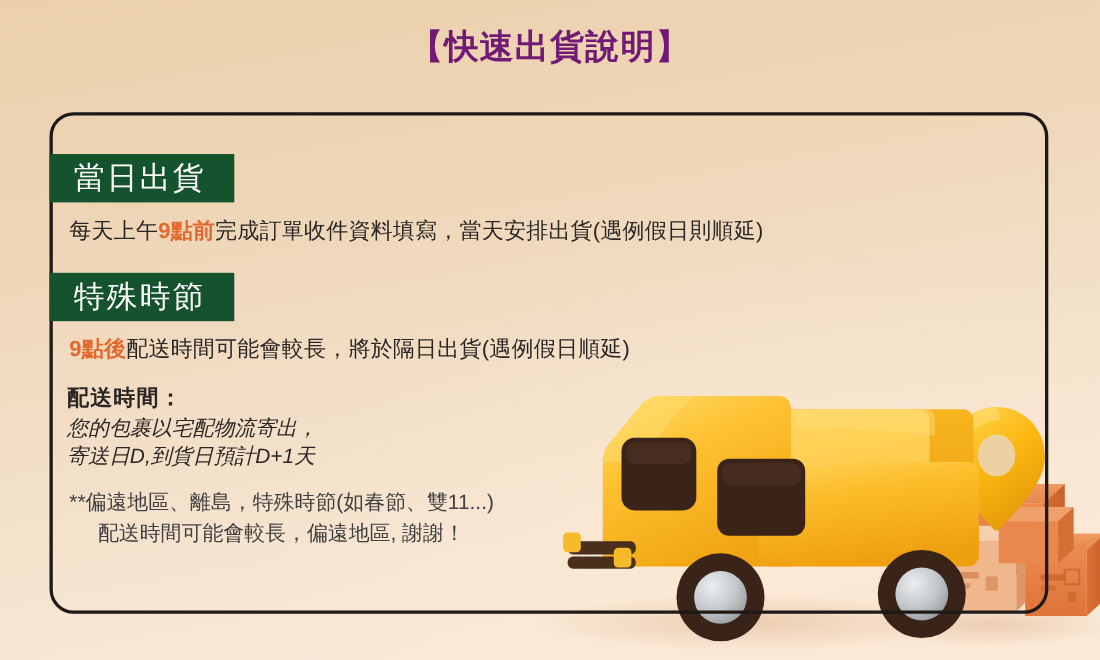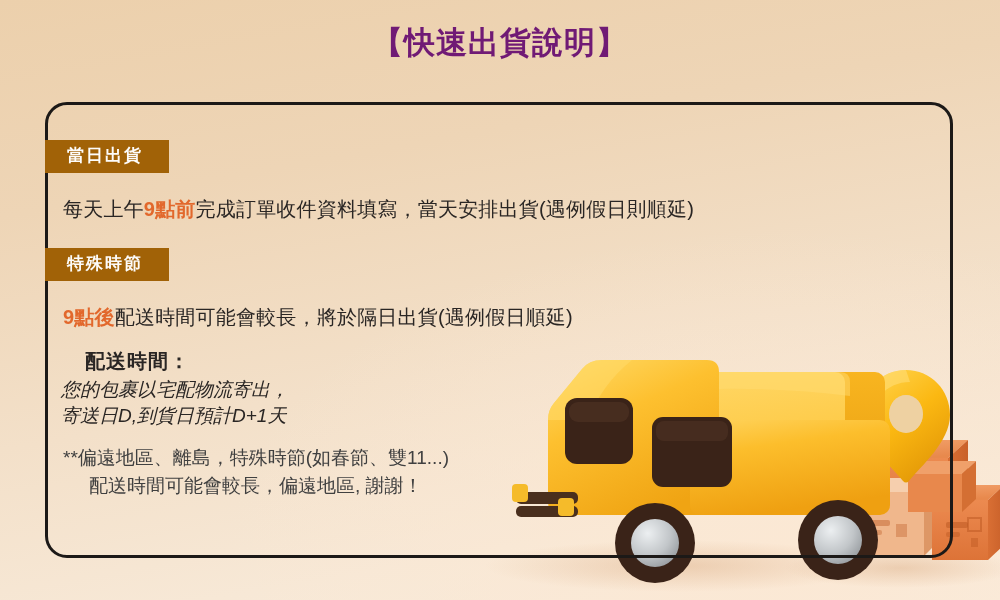--- a/index.html
+++ b/index.html
@@ -51,24 +51,24 @@
   
   #card-content {
     position:absolute;
     left:45px; top:102px;
     width:640px; height:456px;
     z-index:5;
   }
 
   .badge {
     display:inline-block;
-    background:#a16207;
+    background:#14532d;
     color:#fdfcfa;
-    font-size:17px;
-    font-weight:bold;
+    font-size:28px;
+    font-weight:normal;
     letter-spacing:2px;
     padding:7px 26px 8px 22px;
     line-height:1.05;
   }
 
   .badge-row-1 { position:absolute; left:0px;  top:38px; }
   .badge-row-2 { position:absolute; left:0px;  top:146px; }
 
   .body-line {
     position:absolute;
@@ -87,21 +87,20 @@
   #delivery-block {
     position:absolute;
     left:16px; top:246px;
     color:#2a2624;
   }
   #delivery-heading {
     font-size:20px;
     font-weight:bold;
     letter-spacing:1px;
     margin-bottom:2px;
-    margin-left:24px;
   }
   .delivery-line {
     font-size:19px;
     line-height:1.35;
     white-space:nowrap;
     font-style:italic;
   }
 
   
   #note-block {

